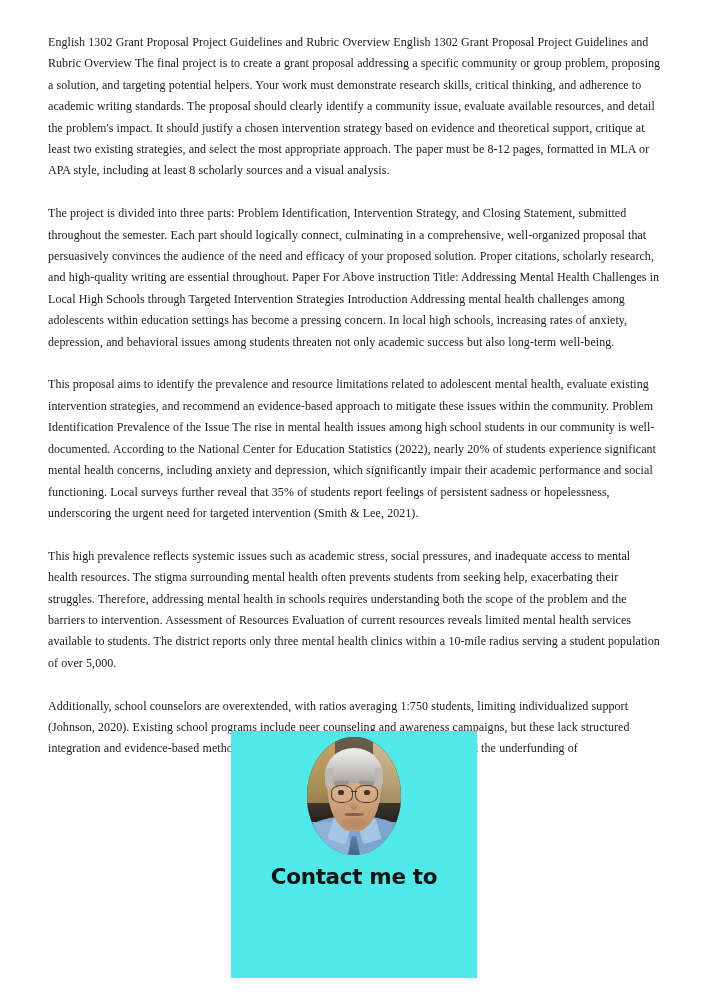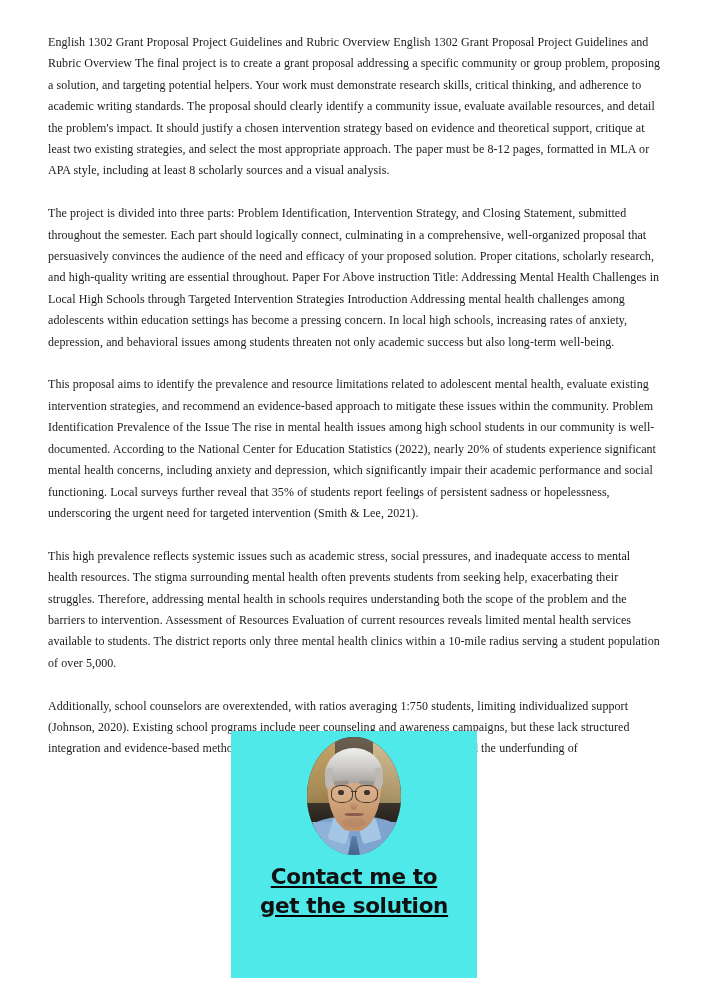--- a/index.html
+++ b/index.html
@@ -197,21 +197,20 @@
     transform: translateX(-50%);
     background: rgba(160,112,80,0.22); border-radius: 50%;
   }
 
   .contact-lines {
     margin-top: 8px;
     text-align: center;
     width: 100%;
     padding: 0 20px;
     box-sizing: border-box;
-    text-decoration: underline;
   }
   .contact-line {
     font-family: "DejaVu Sans", "Liberation Sans", sans-serif;
     font-weight: bold;
     font-size: 21.5px;
     line-height: 28.5px;
     color: #111111;
     letter-spacing: -0.015em;
     white-space: nowrap;
   }
@@ -264,18 +263,17 @@
       <div class="pt-glass-l"></div>
       <div class="pt-glass-r"></div>
       <div class="pt-bridge"></div>
       <div class="pt-nose"></div>
       <div class="pt-mouth"></div>
       <div class="pt-chin"></div>
     </div>
 
     <div class="contact-lines">
       <div class="contact-line">Contact me to</div>
-      <div class="contact-line">get the solution</div>
     </div>
 
   </div>
 
 </div>
 
 </body></html>

